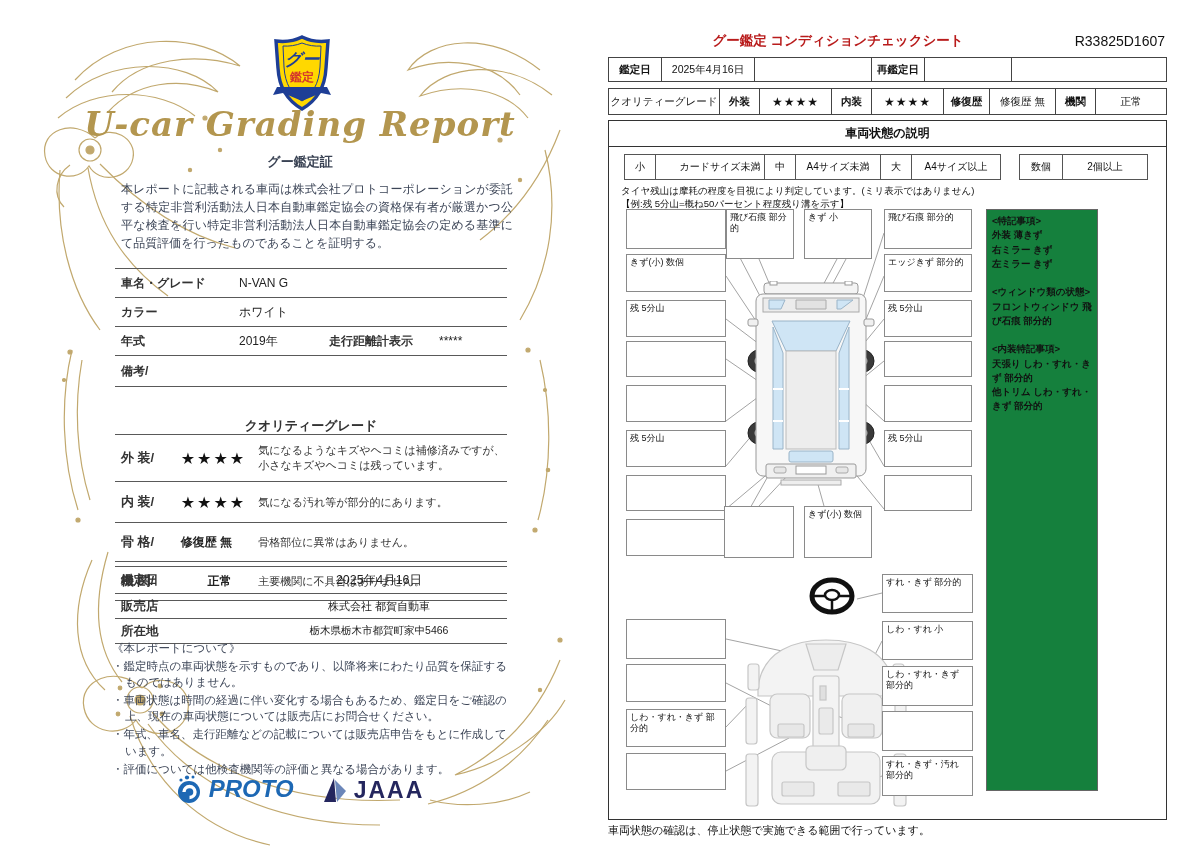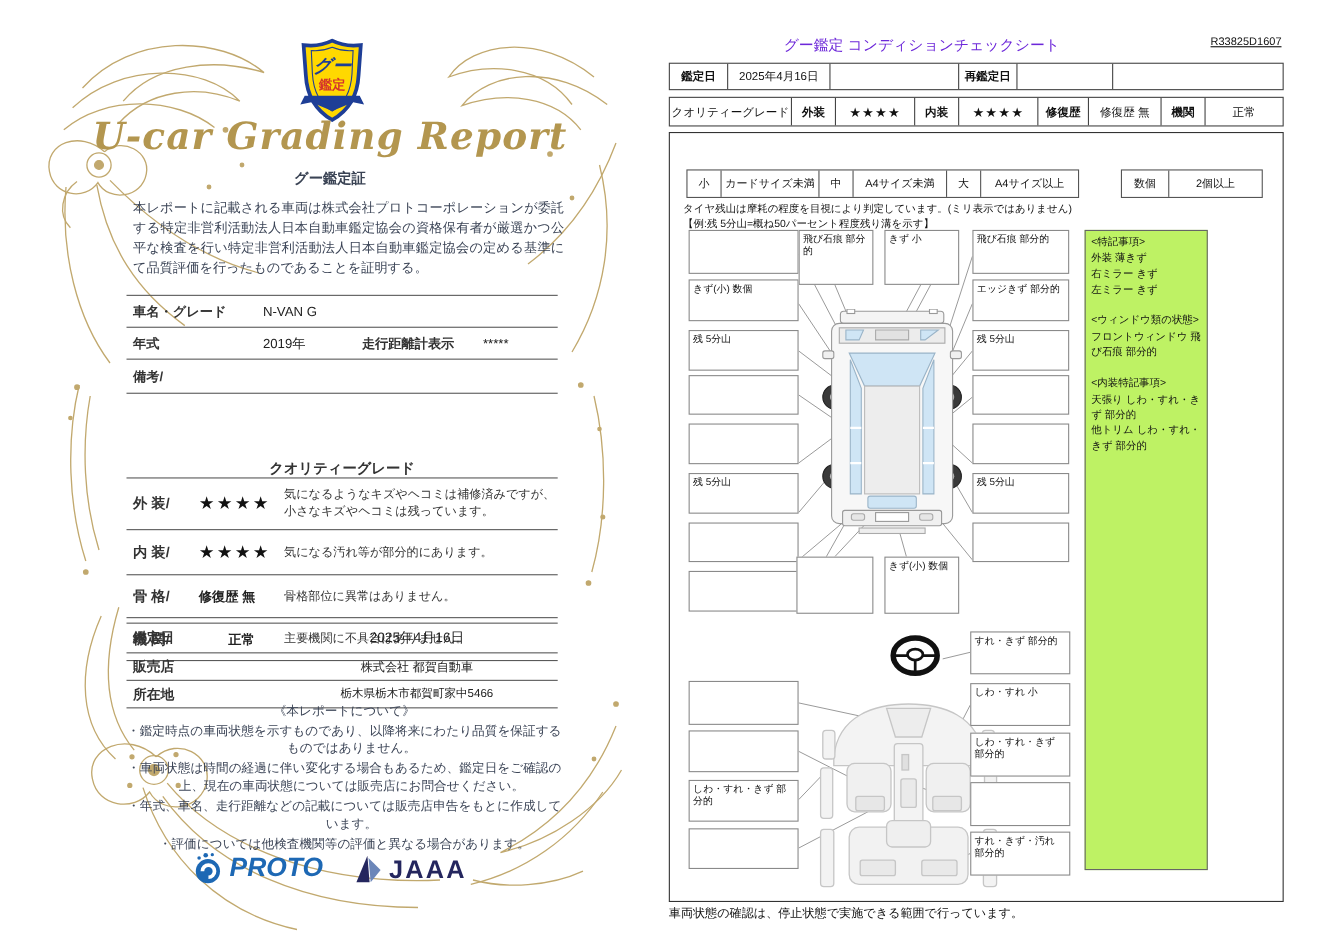--- a/index.html
+++ b/index.html
@@ -12,37 +12,37 @@
             color:#b3964f;font-size:34px;text-align:center;letter-spacing:1px;}
   .gr-sub{font-size:13px;font-weight:bold;color:#3a4354;text-align:center;}
   .intro{font-family:"Liberation Serif","DejaVu Serif",serif;font-size:12px;line-height:1.5;
          color:#3c4557;text-align:justify;}
   .sec-head{font-size:13px;font-weight:bold;color:#333;text-align:center;}
   .row{display:flex;align-items:center;border-top:1.5px solid #595959;}
   .row.last{border-bottom:1.5px solid #595959;}
   .lbl{font-weight:bold;color:#333;}
   .stars{font-size:16px;letter-spacing:2px;color:#111;white-space:nowrap;}
   .desc{font-size:11px;line-height:1.35;color:#333;}
-  .about{font-family:Liberation Mono, monospace;font-size:11.5px;line-height:1.4;color:#3c4557;text-align:center;}
+  .about{font-family:Liberation Sans, sans-serif;font-size:11.5px;line-height:1.4;color:#3c4557;}
   .about-item{padding-left:13px;text-indent:-13px;margin-top:2px;}
   
   #right-page{position:absolute;left:600px;top:0;width:600px;height:848px;font-size:11px;}
-  .rp-title{font-size:13.5px;font-weight:normal;text-align:center;color:#6d28d9;}
-  .rp-id{font-size:10px;color:#111;text-decoration:underline;}
+  .rp-title{font-size:13.5px;font-weight:bold;text-align:center;color:#b91c1c;}
+  .rp-id{font-size:14px;color:#111;}
   .tbl{display:flex;border:1.5px solid #444;background:#fff;}
   .tbl .c{border-left:1px solid #444;display:flex;align-items:center;justify-content:center;
           font-size:10.5px;color:#111;overflow:hidden;white-space:nowrap;}
   .tbl .c:first-child{border-left:none;}
   .outerbox{position:absolute;border:1.5px solid #333;background:#fff;}
   .sec-bar{border-bottom:1.5px solid #333;display:flex;align-items:center;justify-content:center;
            font-weight:bold;font-size:12px;color:#111;}
   .lbox{position:absolute;border:1px solid #8a8a8a;background:#fff;font-size:9px;line-height:1.25;
         padding:2px 3px;color:#111;box-sizing:border-box;}
-  .notesbox{position:absolute;border:1px solid #666;background:#bef264;font-size:9.5px;line-height:1.5;
-            padding:4px 5px;color:#111;white-space:pre-line;box-sizing:border-box;}
+  .notesbox{position:absolute;border:1px solid #666;background:#15803d;font-size:9.5px;line-height:1.5;
+            padding:4px 5px;color:#111;white-space:pre-line;box-sizing:border-box;font-weight:bold;}
   .tirenote{font-size:9.5px;line-height:1.4;color:#111;white-space:pre-line;}
   .botnote{font-size:11px;color:#111;}
   .legend{position:absolute;display:flex;border:1px solid #555;}
   .legend .c{border-left:1px solid #555;display:flex;align-items:center;justify-content:center;
              font-size:10px;color:#111;}
   .legend .c:first-child{border-left:none;}
   
   .logo-proto-text{font-size:24px;font-weight:bold;font-style:italic;color:#1d68b4;letter-spacing:0px;
                    font-family:"Liberation Sans",sans-serif;}
   .logo-jaaa-text{font-size:23px;font-weight:bold;color:#24265e;letter-spacing:2px;
@@ -125,20 +125,24 @@
 
     <div class="abs intro" style="left:121px;top:180px;width:392px;">本レポートに記載される車両は株式会社プロトコーポレーションが委託する特定非営利活動法人日本自動車鑑定協会の資格保有者が厳選かつ公平な検査を行い特定非営利活動法人日本自動車鑑定協会の定める基準にて品質評価を行ったものであることを証明する。</div>
 
 
     <div class="abs" style="left:115px;top:268px;width:392px;font-size:12px;">
       <div class="row" style="height:28px;">
         <span class="lbl" style="width:118px;padding-left:6px;">車名・グレード</span>
         <span>N-VAN G</span>
       </div>
       <div class="row" style="height:28px;">
+        <span class="lbl" style="width:118px;padding-left:6px;">カラー</span>
+        <span>ホワイト</span>
+      </div>
+      <div class="row" style="height:28px;">
         <span class="lbl" style="width:118px;padding-left:6px;">年式</span>
         <span style="width:90px;">2019年</span>
         <span class="lbl" style="width:110px;">走行距離計表示</span>
         <span>*****</span>
       </div>
       <div class="row last" style="height:30px;">
         <span class="lbl" style="padding-left:6px;">備考/</span>
       </div>
     </div>
 
@@ -231,24 +235,27 @@
       <div class="c" style="width:71px;font-size:12px;letter-spacing:1px;">★★★★</div>
       <div class="c" style="width:39px;font-weight:bold;">内装</div>
       <div class="c" style="width:71px;font-size:12px;letter-spacing:1px;">★★★★</div>
       <div class="c" style="width:45px;font-weight:bold;">修復歴</div>
       <div class="c" style="width:65px;">修復歴 無</div>
       <div class="c" style="width:39px;font-weight:bold;">機関</div>
       <div class="c" style="flex:1;">正常</div>
     </div>
 
     <div class="outerbox" style="left:8px;top:120px;width:557px;height:698px;">
+      <div class="sec-bar" style="height:25px;">
+        <span>車両状態の説明</span>
+      </div>
 
       <div class="legend" style="left:15px;top:33px;height:24px;">
         <div class="c" style="width:30px;">小</div>
-        <div class="c" style="width:88px;">カードサイズ未満</div>
+        <div class="c" style="width:88px;padding-left:20px;">カードサイズ未満</div>
         <div class="c" style="width:30px;">中</div>
         <div class="c" style="width:84px;">A4サイズ未満</div>
         <div class="c" style="width:30px;">大</div>
         <div class="c" style="width:88px;">A4サイズ以上</div>
       </div>
       <div class="legend" style="left:410px;top:33px;height:24px;">
         <div class="c" style="width:42px;">数個</div>
         <div class="c" style="width:84px;">2個以上</div>
       </div>
 

